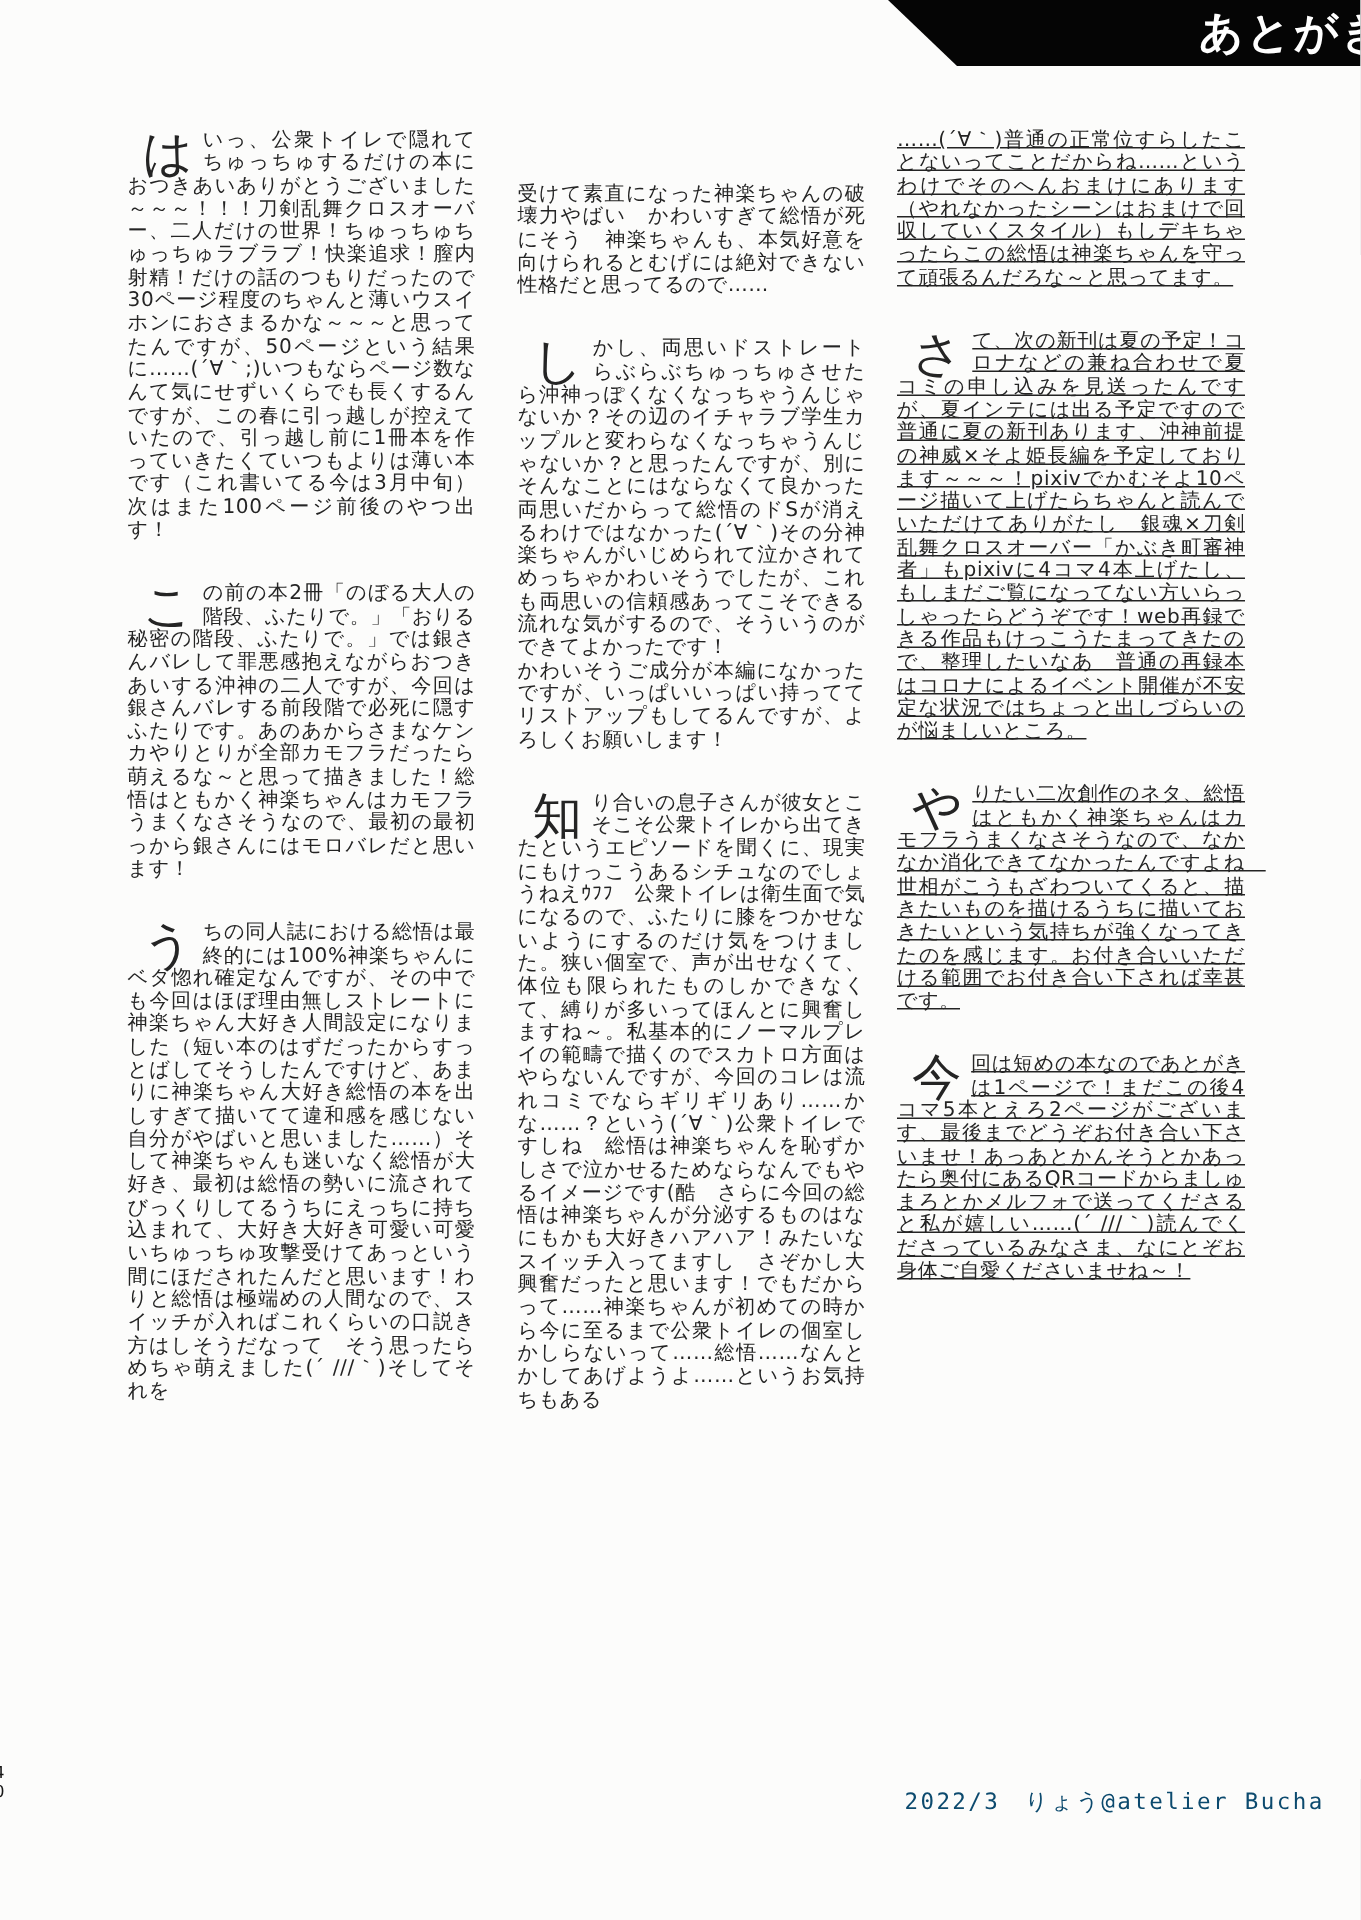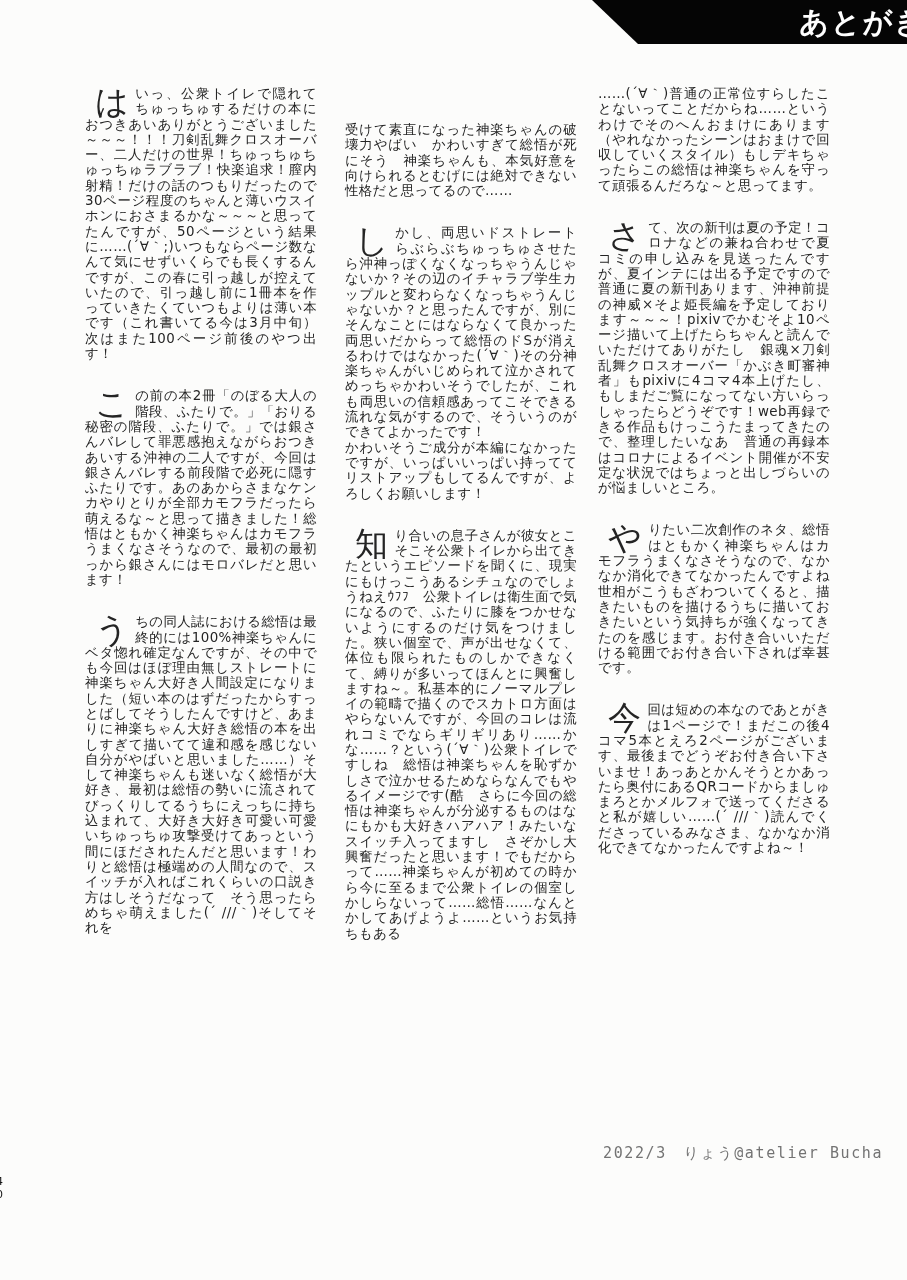--- a/index.html
+++ b/index.html
@@ -41,21 +41,21 @@
     position: absolute;
     top: 86px;
     width: 232px;
     font-size: 13.4px;
     line-height: 15.3px;
     letter-spacing: 0.4px;
     text-align: justify;
   }
   .col-1 { left: 85px; }
   .col-2 { left: 345px; margin-top: 36px; }
-  .col-3 { left: 598px; }
+  .col-3 { left: 598px; text-decoration: underline; }
   .para { margin: 0; }
   .para + .para { margin-top: 27px; }
   .para .ptext { white-space: pre-line; }
   .dropcap {
     float: left;
     font-size: 33px;
     line-height: 29px;
     margin: 1px 6px 0 10px;
   }
   
@@ -63,24 +63,24 @@
     position: absolute;
     left: -4px;
     top: 1176px;
     font-size: 11px;
     line-height: 12.5px;
     color: #161616;
   }
   .signature {
     position: absolute;
     left: 603px;
-    top: 1144px;
+    top: 1192px;
     font-size: 15px;
     letter-spacing: 1.6px;
-    color: #737373;
+    color: #0c4a6e;
     font-family: "DejaVu Sans Mono", "DejaVu Sans", monospace;
   }
 </style>
 </head>
 <body>
 
 <div class="page">
 
   <div class="banner">
     <span class="title">あとがき</span>
@@ -96,21 +96,21 @@
     <p class="para"><span class="ptext">受けて素直になった神楽ちゃんの破壊力やばい　かわいすぎて総悟が死にそう　神楽ちゃんも、本気好意を向けられるとむげには絶対できない性格だと思ってるので……</span></p>
     <p class="para"><span class="dropcap">し</span><span class="ptext">かし、両思いドストレートらぶらぶちゅっちゅさせたら沖神っぽくなくなっちゃうんじゃないか？その辺のイチャラブ学生カップルと変わらなくなっちゃうんじゃないか？と思ったんですが、別にそんなことにはならなくて良かった　両思いだからって総悟のドSが消えるわけではなかった(´∀｀)その分神楽ちゃんがいじめられて泣かされてめっちゃかわいそうでしたが、これも両思いの信頼感あってこそできる流れな気がするので、そういうのができてよかったです！
 かわいそうご成分が本編になかったですが、いっぱいいっぱい持っててリストアップもしてるんですが、よろしくお願いします！</span></p>
     <p class="para"><span class="dropcap">知</span><span class="ptext">り合いの息子さんが彼女とこそこそ公衆トイレから出てきたというエピソードを聞くに、現実にもけっこうあるシチュなのでしょうねえｳﾌﾌ　公衆トイレは衛生面で気になるので、ふたりに膝をつかせないようにするのだけ気をつけました。狭い個室で、声が出せなくて、体位も限られたものしかできなくて、縛りが多いってほんとに興奮しますね～。私基本的にノーマルプレイの範疇で描くのでスカトロ方面はやらないんですが、今回のコレは流れコミでならギリギリあり……かな……？という(´∀｀)公衆トイレですしね　総悟は神楽ちゃんを恥ずかしさで泣かせるためならなんでもやるイメージです(酷　さらに今回の総悟は神楽ちゃんが分泌するものはなにもかも大好きハアハア！みたいなスイッチ入ってますし　さぞかし大興奮だったと思います！でもだからって……神楽ちゃんが初めての時から今に至るまで公衆トイレの個室しかしらないって……総悟……なんとかしてあげようよ……というお気持ちもある</span></p>
   </div>
 
   <div class="col col-3">
     <p class="para"><span class="ptext">……(´∀｀)普通の正常位すらしたことないってことだからね……というわけでそのへんおまけにあります（やれなかったシーンはおまけで回収していくスタイル）もしデキちゃったらこの総悟は神楽ちゃんを守って頑張るんだろな～と思ってます。</span></p>
     <p class="para"><span class="dropcap">さ</span><span class="ptext">て、次の新刊は夏の予定！コロナなどの兼ね合わせで夏コミの申し込みを見送ったんですが、夏インテには出る予定ですので普通に夏の新刊あります、沖神前提の神威×そよ姫長編を予定しております～～～！pixivでかむそよ10ページ描いて上げたらちゃんと読んでいただけてありがたし　銀魂×刀剣乱舞クロスオーバー「かぶき町審神者」もpixivに4コマ4本上げたし、もしまだご覧になってない方いらっしゃったらどうぞです！web再録できる作品もけっこうたまってきたので、整理したいなあ　普通の再録本はコロナによるイベント開催が不安定な状況ではちょっと出しづらいのが悩ましいところ。</span></p>
     <p class="para"><span class="dropcap">や</span><span class="ptext">りたい二次創作のネタ、総悟はともかく神楽ちゃんはカモフラうまくなさそうなので、なかなか消化できてなかったんですよね　世相がこうもざわついてくると、描きたいものを描けるうちに描いておきたいという気持ちが強くなってきたのを感じます。お付き合いいただける範囲でお付き合い下されば幸甚です。</span></p>
-    <p class="para"><span class="dropcap">今</span><span class="ptext">回は短めの本なのであとがきは1ページで！まだこの後4コマ5本とえろ2ページがございます、最後までどうぞお付き合い下さいませ！あっあとかんそうとかあったら奥付にあるQRコードからましゅまろとかメルフォで送ってくださると私が嬉しい……(´ ///｀)読んでくださっているみなさま、なかなか消化できてなかったんですよね～！</span></p>
+    <p class="para"><span class="dropcap">今</span><span class="ptext">回は短めの本なのであとがきは1ページで！まだこの後4コマ5本とえろ2ページがございます、最後までどうぞお付き合い下さいませ！あっあとかんそうとかあったら奥付にあるQRコードからましゅまろとかメルフォで送ってくださると私が嬉しい……(´ ///｀)読んでくださっているみなさま、なにとぞお身体ご自愛くださいませね～！</span></p>
   </div>
 
   <div class="pagenum">
     <div>4</div>
     <div>0</div>
   </div>
 
   <div class="signature">2022/3　りょう@atelier Bucha</div>
 
 </div>

